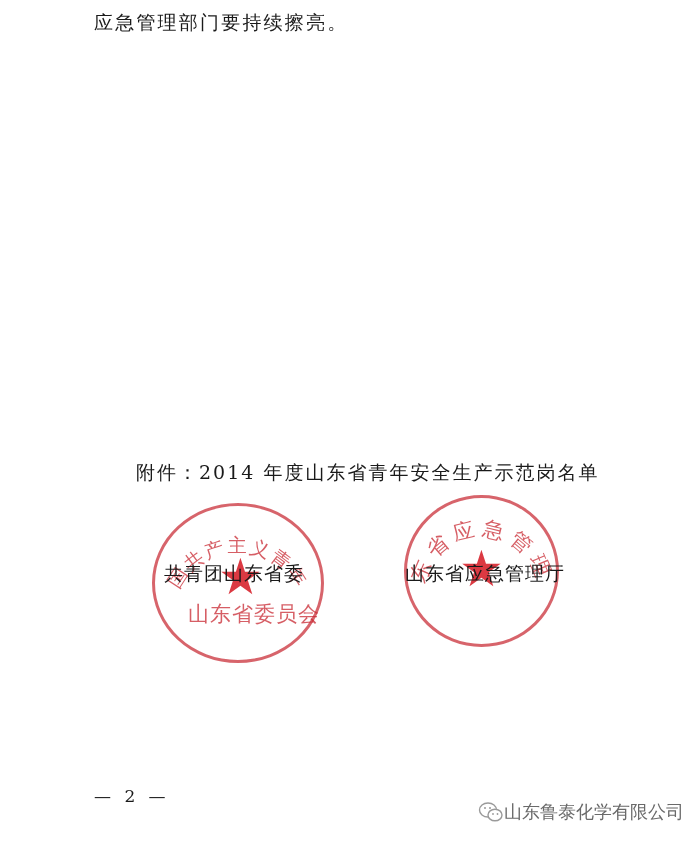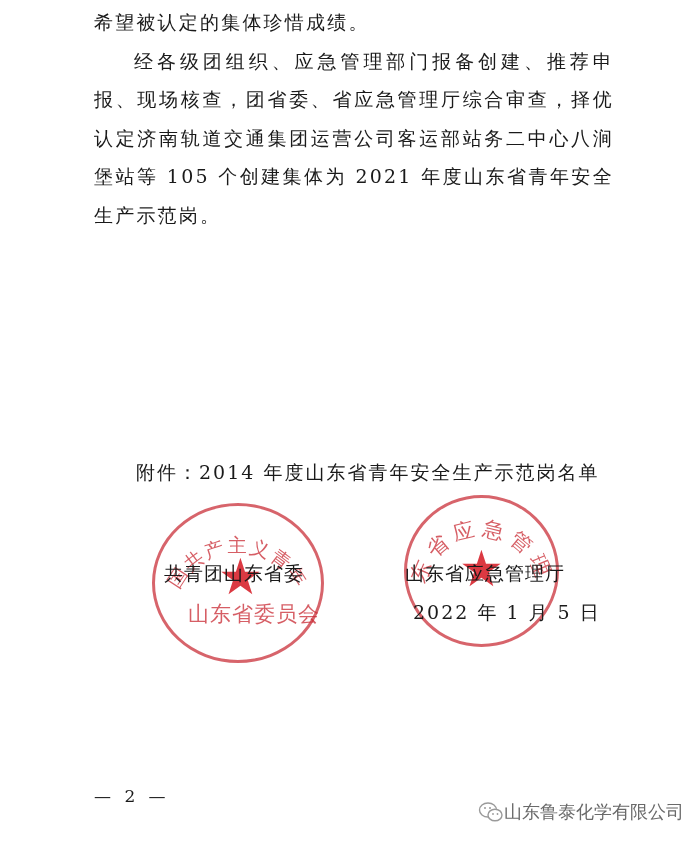--- a/index.html
+++ b/index.html
@@ -69,22 +69,21 @@
     letter-spacing: 0px;
   }
   .wm-icon { width: 26px; height: 22px; }
 </style>
 </head>
 <body>
 
 <div class="page">
 
   <div class="body-text" style="top:3px;">
-    <p class="para">希望被认定的集体珍惜成绩。</p>
-    <p class="para indent">经各级团组织、应急管理部门报备创建、推荐申报、现场核查，团省委、省应急管理厅综合审查，择优认定济南轨道交通集团运营公司客运部站务二中心八涧堡站等 105 个创建集体为 2021 年度山东省青年安全生产示范岗。</p>
+    <p class="para">应急管理部门要持续擦亮。</p>
   </div>
 
   <div class="attachment">附件：2014 年度山东省青年安全生产示范岗名单</div>
 
   <div class="stamp stamp-left">
     <svg class="stamp-arc" viewBox="0 0 172 160">
       <defs>
         <path id="arcL" d="M 22 95 A 66 62 0 0 1 150 95" fill="none"></path>
       </defs>
       <text font-size="20" fill="rgba(200,40,50,0.75)" font-family="DejaVu Serif, serif" letter-spacing="2">
@@ -101,21 +100,20 @@
       <defs>
         <path id="arcR" d="M 18 92 A 60 60 0 0 1 137 92" fill="none"></path>
       </defs>
       <text font-size="22" fill="rgba(200,40,50,0.75)" font-family="DejaVu Serif, serif" letter-spacing="6">
         <textPath href="#arcR" startOffset="50%" text-anchor="middle">山东省应急管理厅</textPath>
       </text>
     </svg>
     <div class="star" style="left:52px; top:46px;">★</div>
   </div>
   <div class="sig-line" style="left:405px; top:561px;">山东省应急管理厅</div>
-  <div class="sig-line" style="left:413px; top:600px; letter-spacing:2px;">2022 年 1 月 5 日</div>
 
   <div class="page-number">— 2 —</div>
 
   <div class="watermark">
     <svg class="wm-icon" viewBox="0 0 26 22">
       <ellipse cx="10" cy="9" rx="8.5" ry="7" fill="none" stroke="#9a9a9a" stroke-width="1.4"></ellipse>
       <ellipse cx="17" cy="14" rx="7" ry="5.8" fill="#fff" stroke="#9a9a9a" stroke-width="1.4"></ellipse>
       <circle cx="7" cy="7" r="1" fill="#9a9a9a"></circle>
       <circle cx="12" cy="7" r="1" fill="#9a9a9a"></circle>
       <circle cx="15" cy="13" r="0.9" fill="#9a9a9a"></circle>

